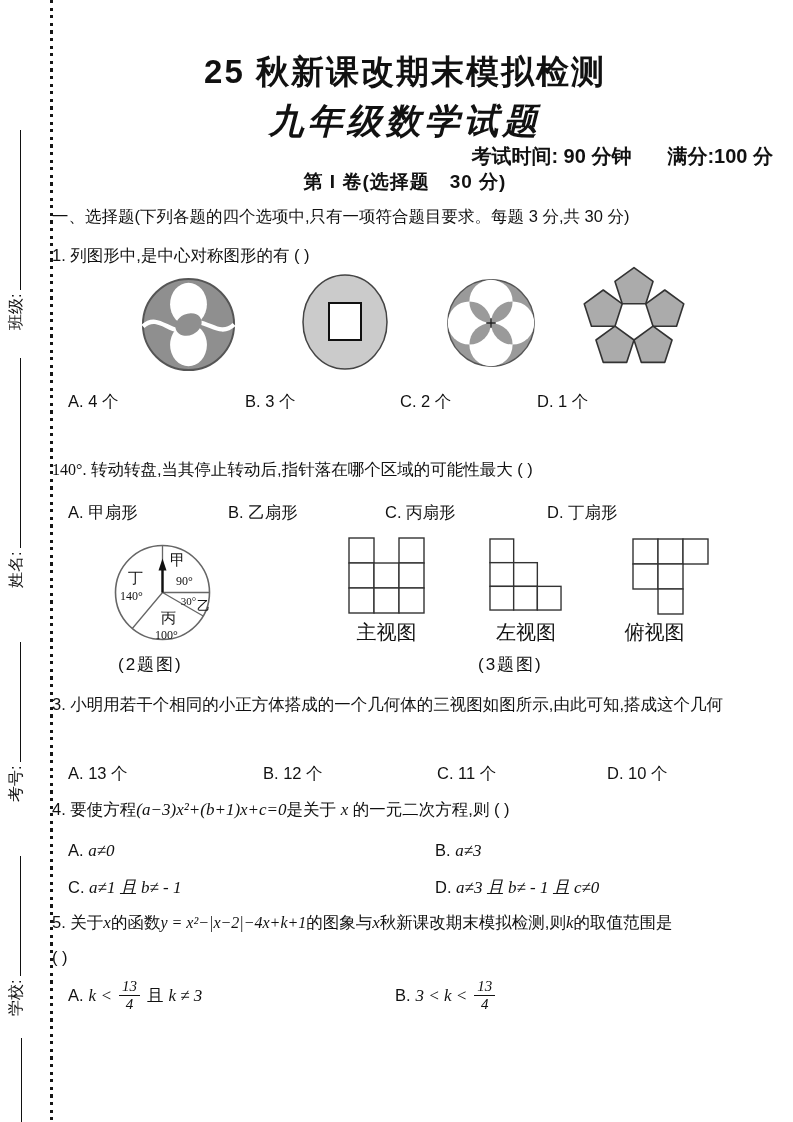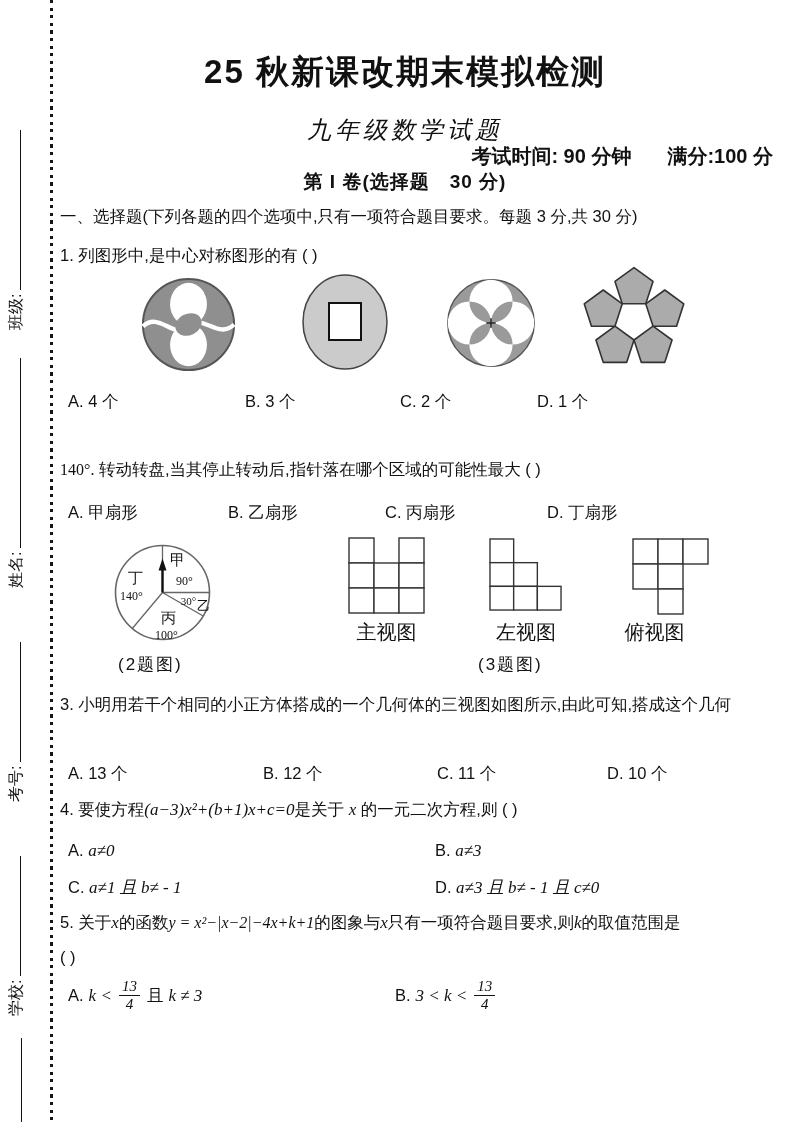--- a/index.html
+++ b/index.html
@@ -6,26 +6,26 @@
   .paper{position:relative;width:793px;height:1122px;background:#fff;overflow:hidden;
          font-family:"Liberation Sans",sans-serif;color:#111;}
   .dotline{position:absolute;left:50px;top:0;width:3.4px;height:1122px;
            background:repeating-linear-gradient(to bottom,#161616 0 3.2px,transparent 3.2px 7.6px);}
   .vfield{position:absolute;left:6px;transform-origin:0 0;transform:rotate(-90deg);
           white-space:nowrap;font-size:16px;}
   .vblank{display:inline-block;border-bottom:1.6px solid #111;height:13px;margin-left:4px;}
   .extra-line{position:absolute;left:21px;top:1038px;height:84px;border-left:1.7px solid #111;}
   .center-line{position:absolute;left:60px;width:690px;text-align:center;}
   .title{top:50px;font-size:33px;font-weight:bold;letter-spacing:2px;}
-  .subtitle{top:114px;font-size:24px;font-weight:normal;font-style:italic;
+  .subtitle{top:98px;font-size:35px;font-weight:bold;font-style:italic;
             font-family:"Liberation Serif",serif;letter-spacing:4px;}
   .examinfo{position:absolute;right:20px;top:143px;font-weight:bold;font-size:20px;}
   .examinfo span{margin-left:36px;}
   .sectiontitle{top:169px;font-size:19px;font-weight:bold;letter-spacing:1px;}
-  .line{position:absolute;left:60px;font-size:16.5px;white-space:nowrap;}
+  .line{position:absolute;left:52px;font-size:16.5px;white-space:nowrap;}
   .opt{position:absolute;font-size:16.5px;white-space:nowrap;}
   .optf{position:absolute;display:inline-flex;align-items:center;gap:5px;font-size:16.5px;white-space:nowrap;}
   .math{font-family:"Liberation Serif",serif;font-style:italic;font-size:17px;}
   .mathu{font-family:"Liberation Serif",serif;font-size:16px;}
   .caption{position:absolute;font-size:17px;letter-spacing:2px;}
   .figlabel{position:absolute;font-size:20px;text-align:center;font-family:Liberation Mono, monospace;}
   .frac{display:inline-flex;flex-direction:column;align-items:center;
         font-family:"Liberation Serif",serif;font-style:italic;font-size:15px;line-height:1.15;margin:0 2px;}
   .frac .num{padding:0 3px;border-bottom:1.3px solid #111;}
   svg{position:absolute;}
@@ -191,21 +191,21 @@
   <span class="opt" style="left:68px;top:876px">
     <span>C.</span>
     <span class="math">a≠1 且 b≠ - 1</span>
   </span>
   <span class="opt" style="left:435px;top:876px">
     <span>D.</span>
     <span class="math">a≠3 且 b≠ - 1 且 c≠0</span>
   </span>
 
   <div class="line" style="top:912px">
-    <span>5. 关于</span><span class="math">x</span><span>的函数</span><span class="math" style="font-size:16px">y = x²−|x−2|−4x+k+1</span><span>的图象与</span><span class="math">x</span><span>只有一项符合题目要求,则</span><span class="math">k</span><span>的取值范围是</span>
+    <span>5. 关于</span><span class="math">x</span><span>的函数</span><span class="math" style="font-size:16px">y = x²−|x−2|−4x+k+1</span><span>的图象与</span><span class="math">x</span><span>秋新课改期末模拟检测,则</span><span class="math">k</span><span>的取值范围是</span>
   </div>
   <div class="line" style="top:948px">(      )</div>
 
   <span class="optf" style="left:68px;top:978px">
     <span>A.</span>
     <span class="math">k &lt;</span>
     <span class="frac">
         <span class="num">13</span>
         <span class="den">4</span>
       </span>

